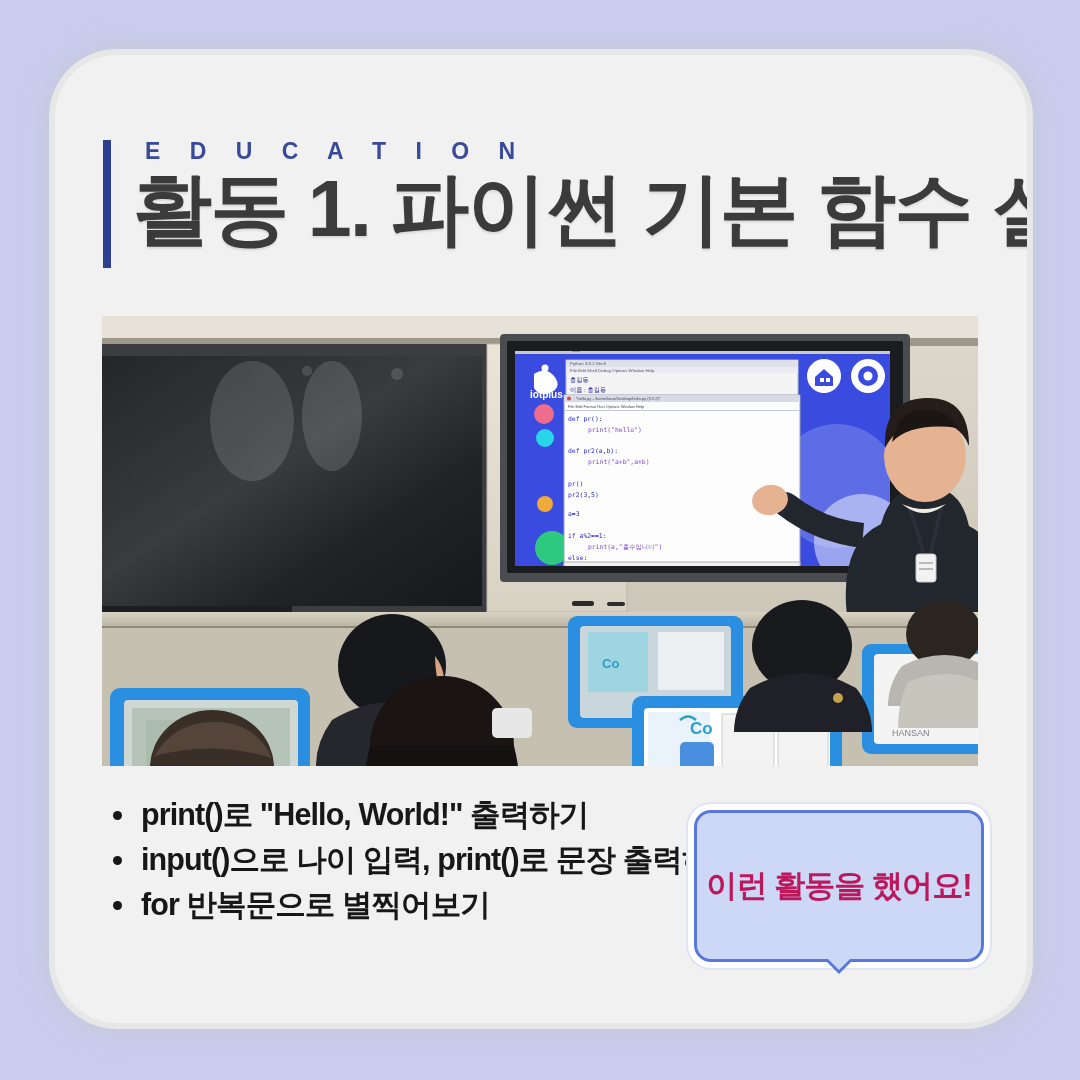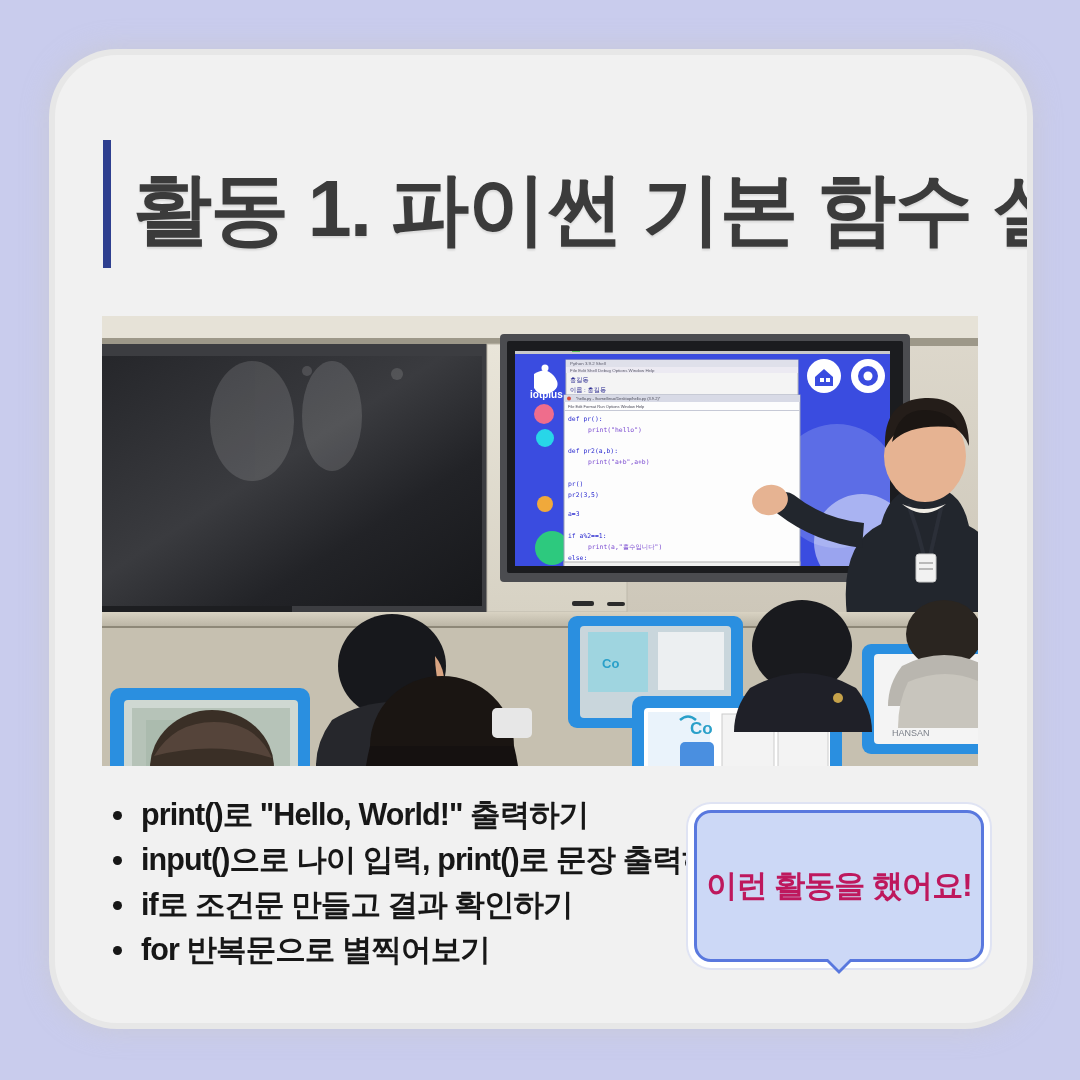--- a/index.html
+++ b/index.html
@@ -118,20 +118,21 @@
     border-top:11px solid #ccd8f6;
   }
 </style>
 </head>
 <body>
 
 <div id="card">
 
   <div id="header">
     <div id="accent-bar"></div>
+    <div id="eyebrow">E D U C A T I O N</div>
     <div id="title">활동 1. 파이썬 기본 함수 실습</div>
   </div>
 
   <div id="photo">
     <svg viewBox="0 0 876 450" preserveAspectRatio="none">
       <defs>
         <linearGradient id="wall" x1="0" y1="0" x2="0" y2="1">
           <stop offset="0" stop-color="#ded9cd"></stop>
             <stop offset="1" stop-color="#cdc7b9"></stop>
         </linearGradient>
@@ -356,21 +357,20 @@
         <path d="M806 366 q38 -16 72 0 q10 22 10 46 h-92 q0 -26 10 -46z" fill="#c8c5bd"></path>
       </g>
 
       <rect x="390" y="392" width="40" height="30" rx="5" fill="#e7e7e7"></rect>
     </svg>
   </div>
 
   <ul id="bullets">
     <li>print()로 "Hello, World!" 출력하기</li>
     <li>input()으로 나이 입력, print()로 문장 출력하기</li>
-    <li>if로 조건문 만들고 결과 확인하기</li>
     <li>for 반복문으로 별찍어보기</li>
   </ul>
 
   <div id="callout">
     <div id="callout-text">이런 활동을 했어요!</div>
     <div id="callout-tail"></div>
   </div>
 
 </div>
 

